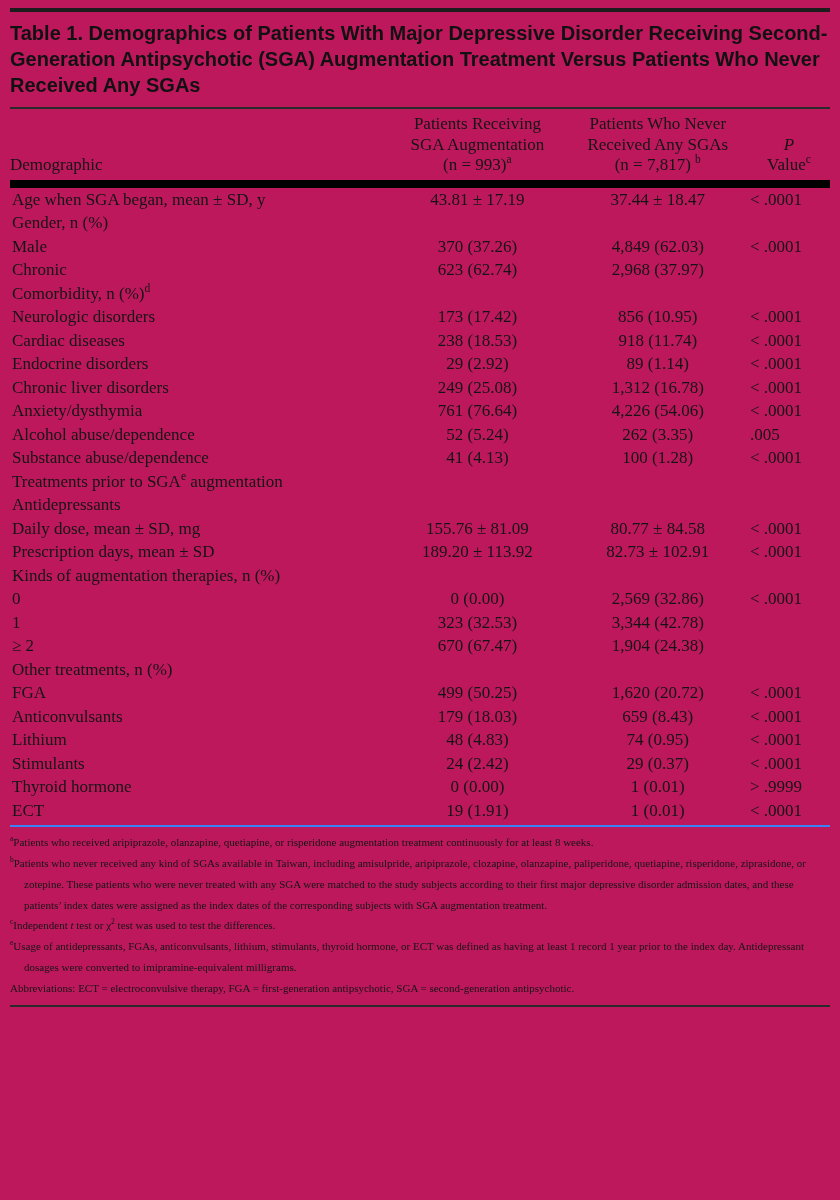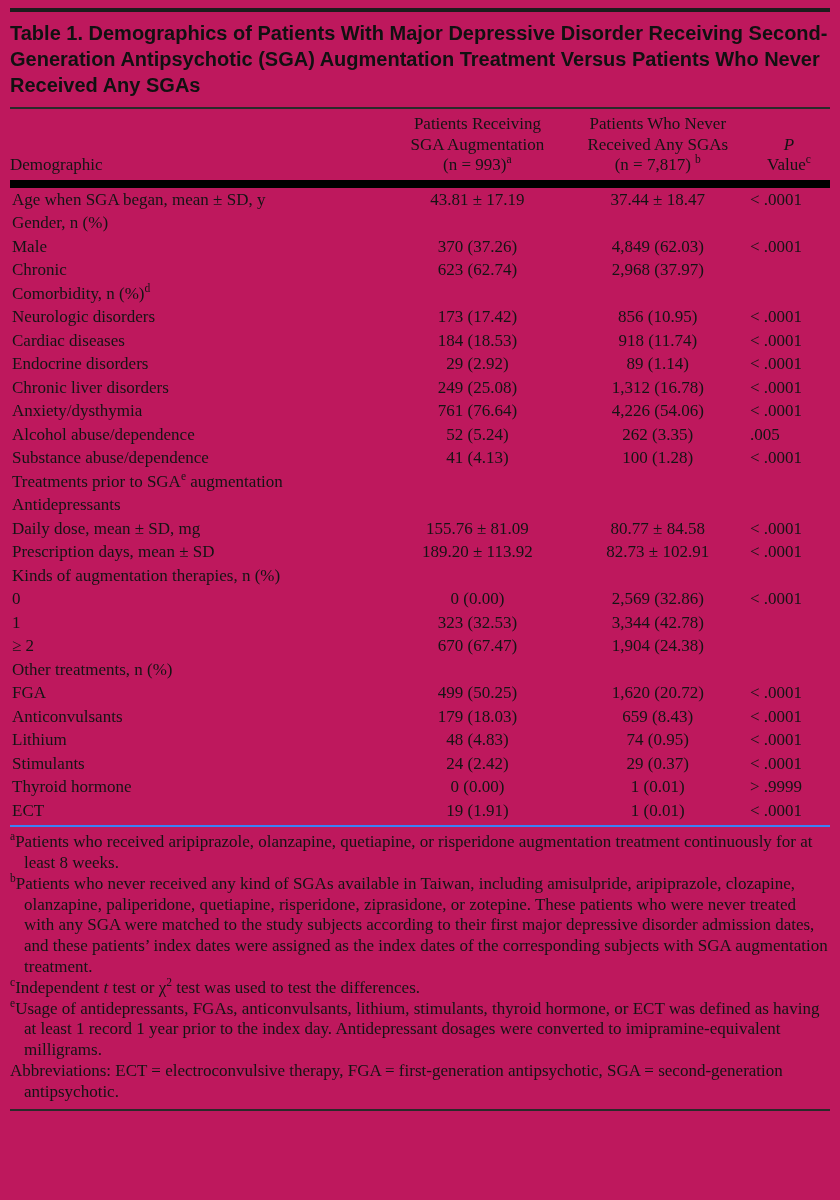--- a/index.html
+++ b/index.html
@@ -52,21 +52,21 @@
   .indent-1 { padding-left: 17px; }
   .indent-2 { padding-left: 34px; }
   .indent-3 { padding-left: 64px; }
   col.c-label { width: 46%; }
   col.c-v1    { width: 22%; }
   col.c-v2    { width: 22%; }
   col.c-p     { width: 10%; }
   tbody tr:last-child td { padding-bottom: 4px; border-bottom: 2px solid #3b82f6; }
   .footnotes {
     padding-top: 5px;
-    font-size: 17px;
+    font-size: 11px;
     line-height: 20.8px;
   }
   p.footnote {
     margin: 0;
     padding-left: 14px;
     text-indent: -14px;
   }
   .bottom-rule { margin-top: 6px; border-top: 2px solid #2a2a2a; }
   sup { font-size: 68%; line-height: 0; vertical-align: super; }
   i { font-style: italic; }
@@ -126,21 +126,21 @@
           <td class="td-p"></td>
         </tr>
         <tr>
           <td class="td-label indent-1">Neurologic disorders</td>
           <td class="td-val">173 (17.42)</td>
           <td class="td-val">856 (10.95)</td>
           <td class="td-p">&lt; .0001</td>
         </tr>
         <tr>
           <td class="td-label indent-1">Cardiac diseases</td>
-          <td class="td-val">184 (18.53)</td>
+          <td class="td-val">238 (18.53)</td>
           <td class="td-val">918 (11.74)</td>
           <td class="td-p">&lt; .0001</td>
         </tr>
         <tr>
           <td class="td-label indent-1">Endocrine disorders</td>
           <td class="td-val">29 (2.92)</td>
           <td class="td-val">89 (1.14)</td>
           <td class="td-p">&lt; .0001</td>
         </tr>
         <tr>

